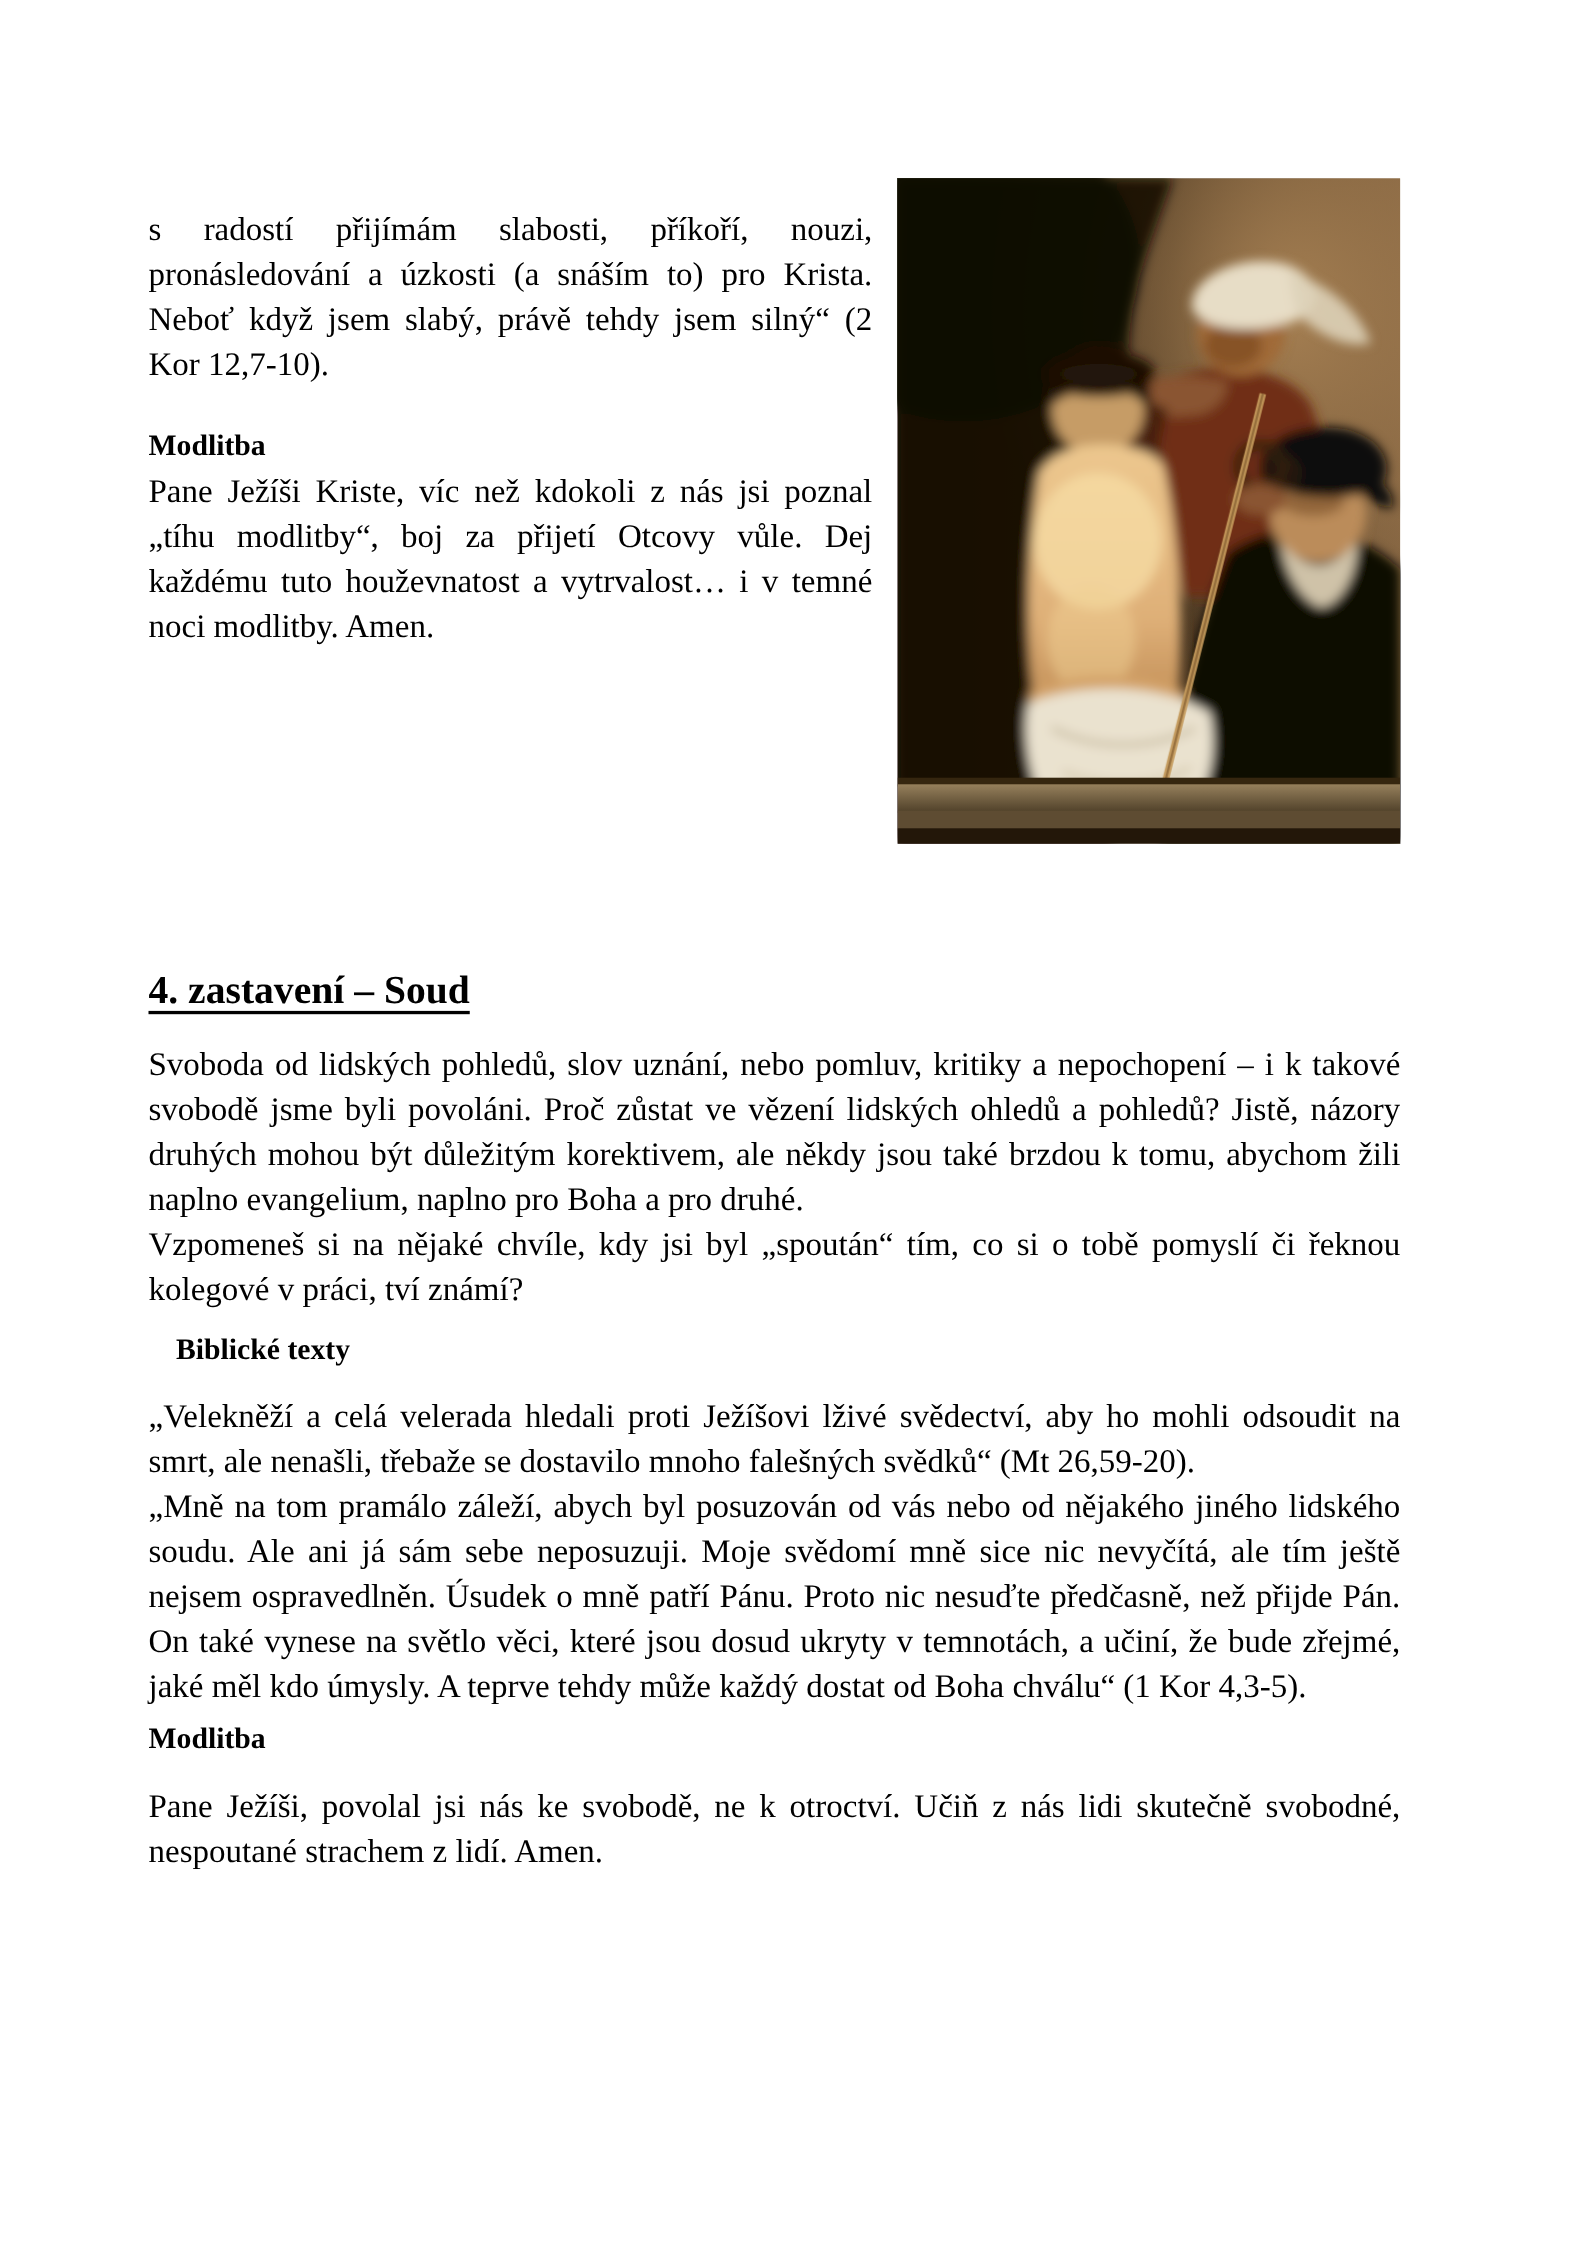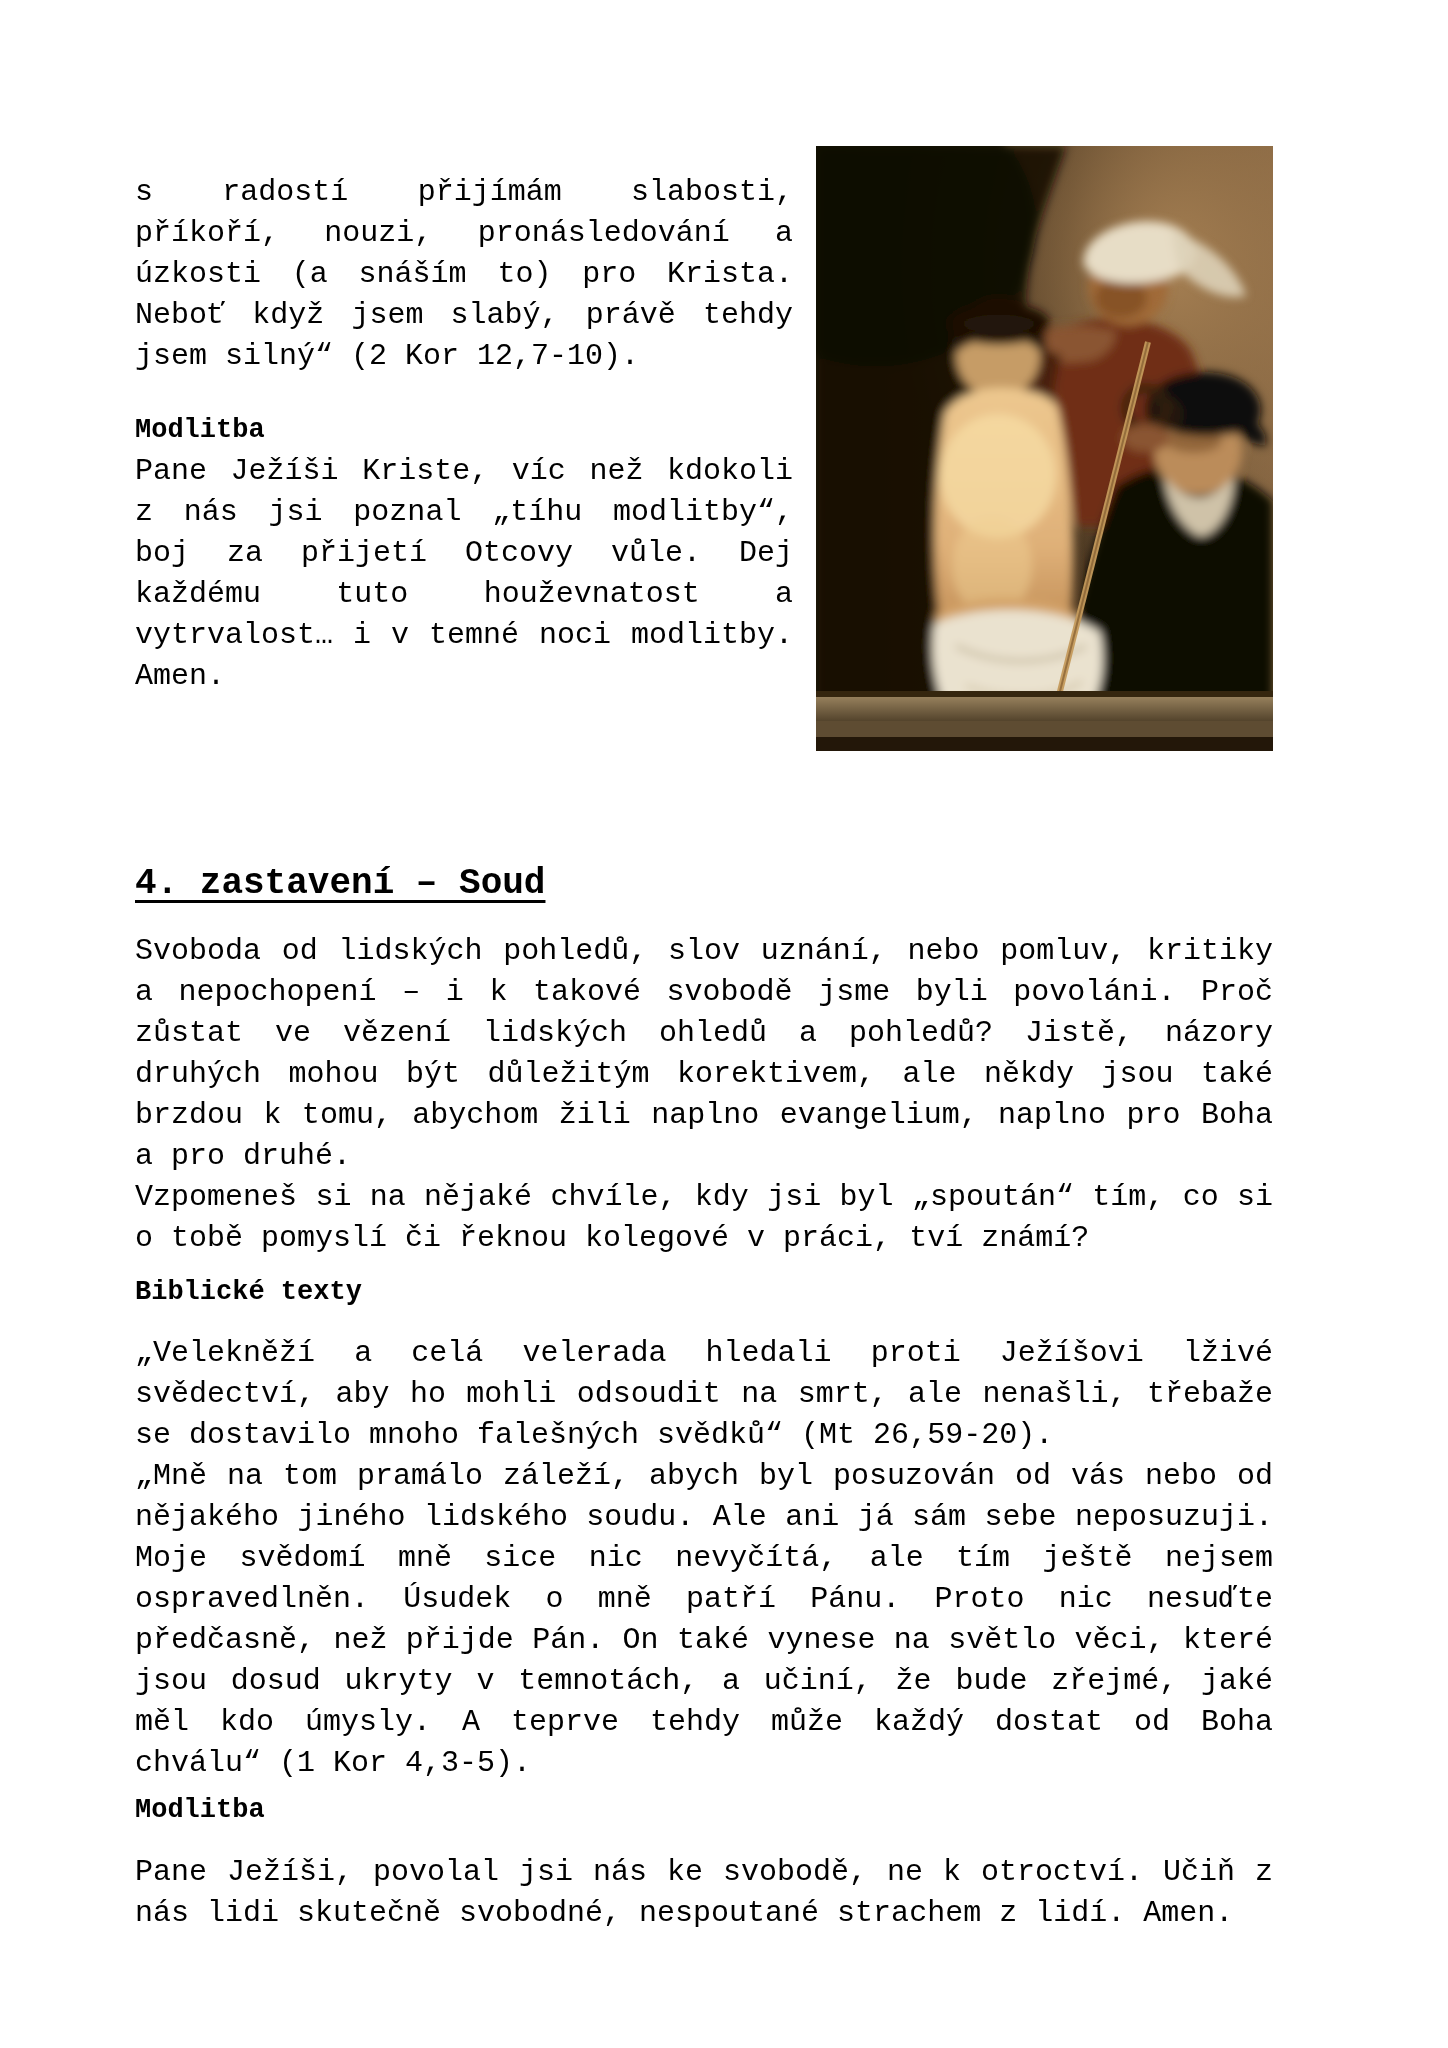--- a/index.html
+++ b/index.html
@@ -12,27 +12,26 @@
     width: 1448px;
     height: 2048px;
     background: #ffffff;
     overflow: hidden;
     color: #000000;
     font-family: "Liberation Serif", "DejaVu Serif", serif;
   }
   .content {
     position: absolute;
     left: 135px;
-    top: 172px;
+    top: 188px;
     width: 1138px;
     font-size: 30px;
     line-height: 41px;
     text-align: justify;
     hyphens: none;
-    font-family: Liberation Mono, monospace;
   }
   .content p { margin: 0; }
 
   figure.artwork {
     float: right;
     width: 457px;
     height: 605px;
     margin: -26px 0 24px 23px;
     padding: 0;
   }
@@ -55,21 +54,21 @@
     font-size: 36px;
     line-height: 48px;
     text-align: left;
     margin: 84px 0 0 0;
     text-decoration: underline;
     text-decoration-thickness: 3px;
     text-underline-offset: 7px;
   }
   .station-intro    { margin-top: 23px !important; }
   .station-question { margin-top: 0; }
-  .heading-bible    { margin-top: 13px; }
+  .heading-bible    { margin-top: 13px; margin-left: 25px; }
   .bible-quote-1    { margin-top: 20px !important; }
   .bible-quote-2    { margin-top: 0; }
   .heading-prayer-2 { margin-top: 6px; }
   .prayer-2-text    { margin-top: 21px !important; }
 </style>
 </head>
 <body>
 
 <div class="page">
   <div class="content">

